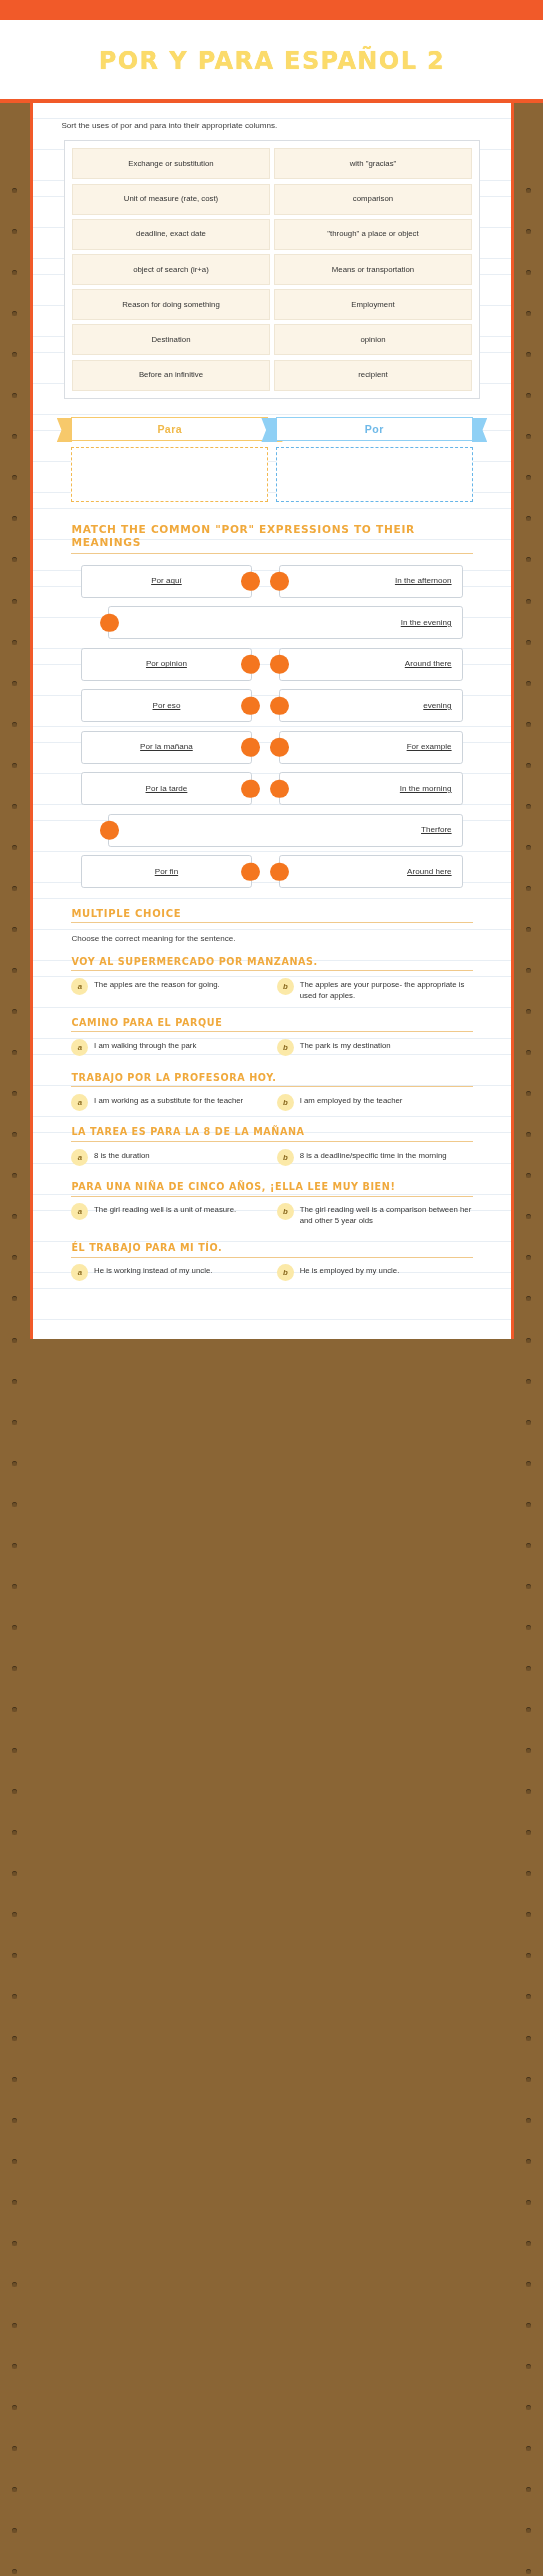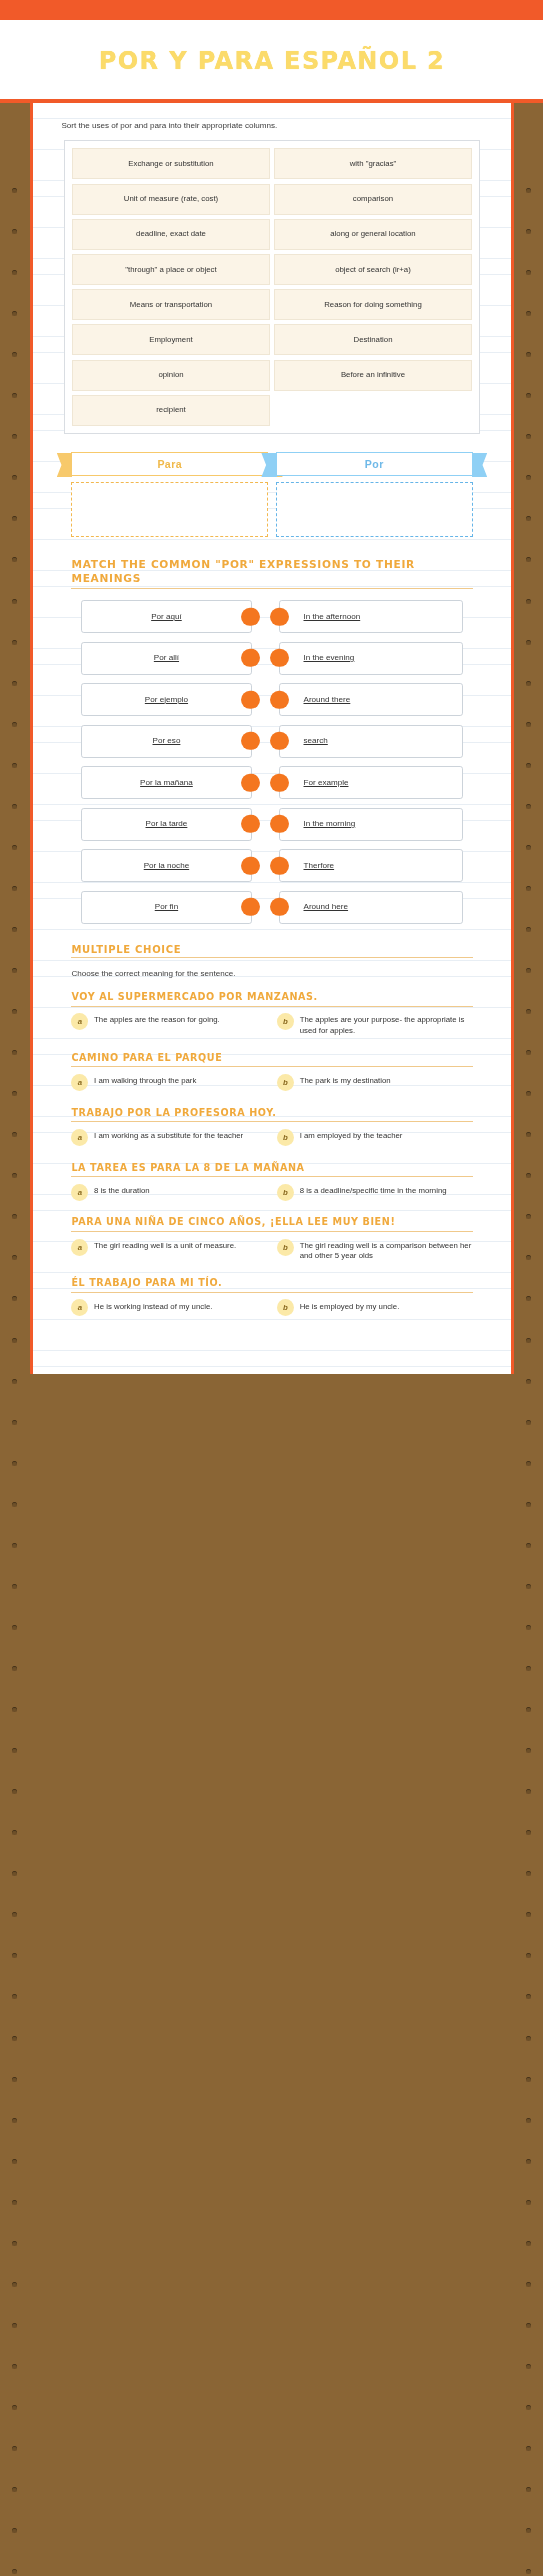--- a/index.html
+++ b/index.html
@@ -180,21 +180,21 @@
     min-height: 33px;
     display: flex;
     align-items: center;
     font-size: 8.1px;
     color: #333;
     padding: 4.2px 10px;
     line-height: 1.25;
     text-decoration: underline;
   }
   .match-left { justify-content: center; text-align: center; }
-  .match-right { justify-content: flex-start; text-align: left; padding-left: 24px; }
+  .match-right { justify-content: flex-end; text-align: left; padding-left: 24px; }
   .match-mid { width: 27px; }
   .dot {
     position: absolute;
     width: 18.4px; height: 18.4px;
     border-radius: 50%;
     background: #f4761f;
     top: 50%;
     transform: translateY(-50%);
   }
   .dot.right-dot { right: -9.2px; }
@@ -397,21 +397,20 @@
     <div class="sheet">
 
       <div class="intro">Sort the uses of por and para into their appropriate columns.</div>
 
       <div class="sort-box" id="sortGrid">
           <div class="sort-cell">Exchange or substitution</div>
           <div class="sort-cell">with "gracias"</div>
           <div class="sort-cell">Unit of measure (rate, cost)</div>
           <div class="sort-cell">comparison</div>
           <div class="sort-cell">deadline, exact date</div>
-          <div class="sort-cell">along or general location</div>
           <div class="sort-cell">"through" a place or object</div>
           <div class="sort-cell">object of search (ir+a)</div>
           <div class="sort-cell">Means or transportation</div>
           <div class="sort-cell">Reason for doing something</div>
           <div class="sort-cell">Employment</div>
           <div class="sort-cell">Destination</div>
           <div class="sort-cell">opinion</div>
           <div class="sort-cell">Before an infinitive</div>
           <div class="sort-cell">recipient</div>
         </div>
@@ -443,50 +442,46 @@
               <span>Por aquí</span>
               <span class="dot right-dot"></span>
             </div>
             <div class="match-mid"></div>
             <div class="match-right">
               <span class="dot left-dot"></span>
               <span>In the afternoon</span>
             </div>
           </div>
           <div class="match-row">
+            <div class="match-mid"></div>
+            <div class="match-right">
+              <span class="dot left-dot"></span>
+              <span>In the evening</span>
+            </div>
+          </div>
+          <div class="match-row">
             <div class="match-left">
-              <span>Por allí</span>
-              <span class="dot right-dot"></span>
-            </div>
-            <div class="match-mid"></div>
-            <div class="match-right">
-              <span class="dot left-dot"></span>
-              <span>In the evening</span>
-            </div>
-          </div>
-          <div class="match-row">
-            <div class="match-left">
-              <span>Por ejemplo</span>
+              <span>Por opinion</span>
               <span class="dot right-dot"></span>
             </div>
             <div class="match-mid"></div>
             <div class="match-right">
               <span class="dot left-dot"></span>
               <span>Around there</span>
             </div>
           </div>
           <div class="match-row">
             <div class="match-left">
               <span>Por eso</span>
               <span class="dot right-dot"></span>
             </div>
             <div class="match-mid"></div>
             <div class="match-right">
               <span class="dot left-dot"></span>
-              <span>search</span>
+              <span>evening</span>
             </div>
           </div>
           <div class="match-row">
             <div class="match-left">
               <span>Por la mañana</span>
               <span class="dot right-dot"></span>
             </div>
             <div class="match-mid"></div>
             <div class="match-right">
               <span class="dot left-dot"></span>
@@ -498,24 +493,20 @@
               <span>Por la tarde</span>
               <span class="dot right-dot"></span>
             </div>
             <div class="match-mid"></div>
             <div class="match-right">
               <span class="dot left-dot"></span>
               <span>In the morning</span>
             </div>
           </div>
           <div class="match-row">
-            <div class="match-left">
-              <span>Por la noche</span>
-              <span class="dot right-dot"></span>
-            </div>
             <div class="match-mid"></div>
             <div class="match-right">
               <span class="dot left-dot"></span>
               <span>Therfore</span>
             </div>
           </div>
           <div class="match-row">
             <div class="match-left">
               <span>Por fin</span>
               <span class="dot right-dot"></span>

